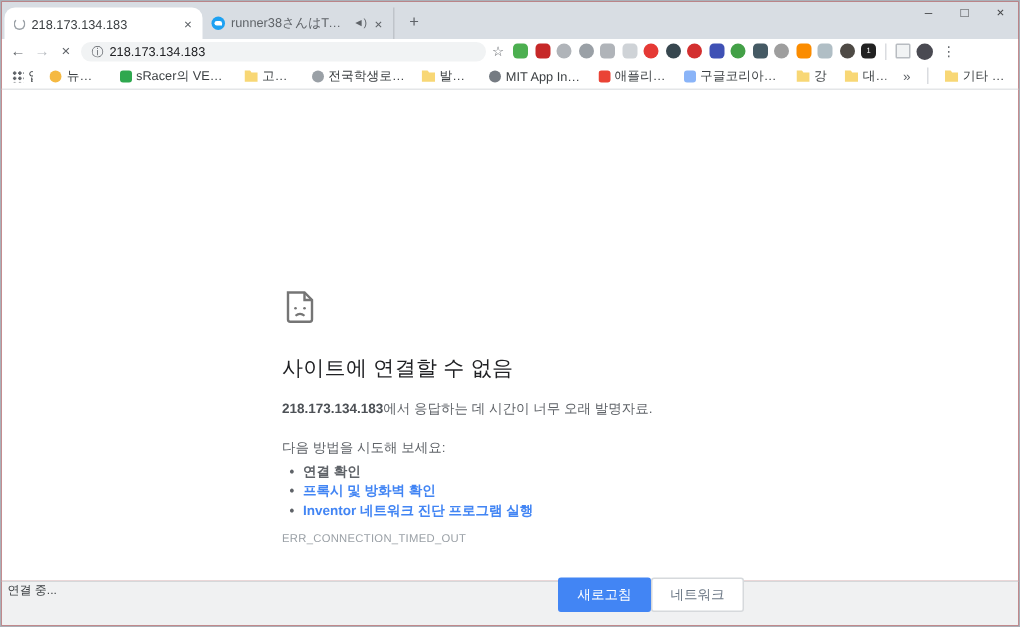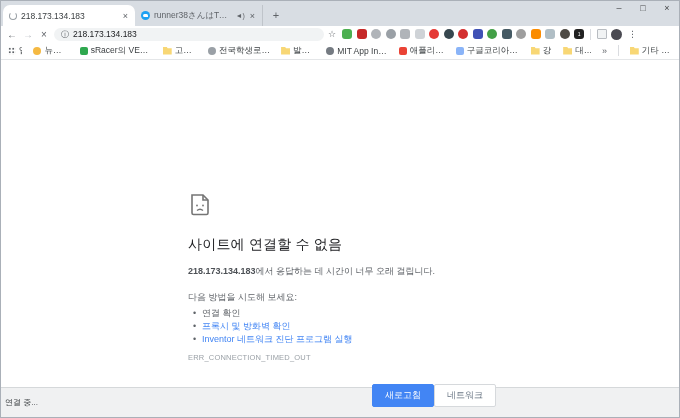--- a/index.html
+++ b/index.html
@@ -51,32 +51,32 @@
   .bm-sep { width:1px; height:11px; background:#dadce0; }
 
   
   .content { position:relative; flex:1; background:#fff; }
   .error-page { position:absolute; left:187px; top:132px; width:308px; }
   .sad-icon { margin-bottom:16px; }
   .err-title { font-size:14px; font-weight:500; color:#202124; letter-spacing:.2px; margin-bottom:11px; }
   .err-msg { font-size:9px; color:#5f6368; margin-bottom:13px; }
   .err-msg b { color:#4d5156; }
   .sug-header { font-size:9px; color:#5f6368; margin-bottom:3px; }
-  .sug-list { list-style:none; margin:0 0 7px 14px; }
+  .sug-list { list-style:none; margin:0 0 7px 14px;font-weight:bold; }
   .sug-list li { font-size:9px; line-height:13px; color:#5f6368; position:relative; }
   .sug-list li::before { content:'•'; position:absolute; left:-9px; color:#5f6368; }
   .sug-list li a { color:#4285f4; text-decoration:none; }
   .err-code { font-size:7.5px; color:#9aa0a6; letter-spacing:.2px; margin-bottom:22px; }
   .btn-row { display:flex; justify-content:flex-end; align-items:center; width:308px; }
   .btn { font-size:9px; border-radius:2px; padding:4px 12px; cursor:pointer; font-family:inherit; }
   .btn.reload { background:#4285f4; color:#fff; border:1px solid #4285f4; }
   .btn.details { background:#fff; color:#6b7785; border:1px solid #d6d9dc; }
 
   
-  .statusbar { height:30px; background:#f0f1f2; border-top:1px solid #d5d8da; display:flex; align-items:center; padding:0 4px; font-size:8px; color:#3c4043; flex:0 0 auto; }
+  .statusbar { height:30px; background:#f0f1f2; border-top:1px solid #d5d8da; display:flex; align-items:flex-start; padding:0 4px; font-size:8px; color:#3c4043; flex:0 0 auto; }
 </style>
 </head>
 <body>
 
 <div class="window">
 
   <div class="tabstrip">
     <div class="tab active">
       <span class="spinner"></span>
       <span class="tab-title">218.173.134.183</span>
@@ -187,21 +187,21 @@
     <div class="error-page">
       <svg class="sad-icon" width="24" height="24" viewBox="0 0 24 24" fill="none">
         <path d="M4 3 h11 l5 5 v13 a1.5 1.5 0 0 1 -1.5 1.5 h-13 A1.5 1.5 0 0 1 4 21 z" stroke="#757575" stroke-width="1.6"></path>
         <path d="M15 3 v5 h5" stroke="#757575" stroke-width="1.6"></path>
         <circle cx="9" cy="13.5" r="0.9" fill="#757575"></circle>
         <circle cx="15" cy="13.5" r="0.9" fill="#757575"></circle>
         <path d="M9 18.5 q3 -2.6 6 0" stroke="#757575" stroke-width="1.4" fill="none"></path>
       </svg>
       <div class="err-title">사이트에 연결할 수 없음</div>
       <div class="err-msg">
-        <b>218.173.134.183</b><span>에서 응답하는 데 시간이 너무 오래 걸립니다.</span>
+        <b>218.173.134.183</b><span>에서 응답하는 데 시간이 너무 오래 발명자료.</span>
       </div>
       <div class="sug-header">다음 방법을 시도해 보세요:</div>
       <ul class="sug-list">
         <li>연결 확인</li>
         <li><a href="#">프록시 및 방화벽 확인</a></li>
         <li><a href="#">Inventor 네트워크 진단 프로그램 실행</a></li>
       </ul>
       <div class="err-code">ERR_CONNECTION_TIMED_OUT</div>
       <div class="btn-row">
         <button class="btn reload">새로고침</button>

